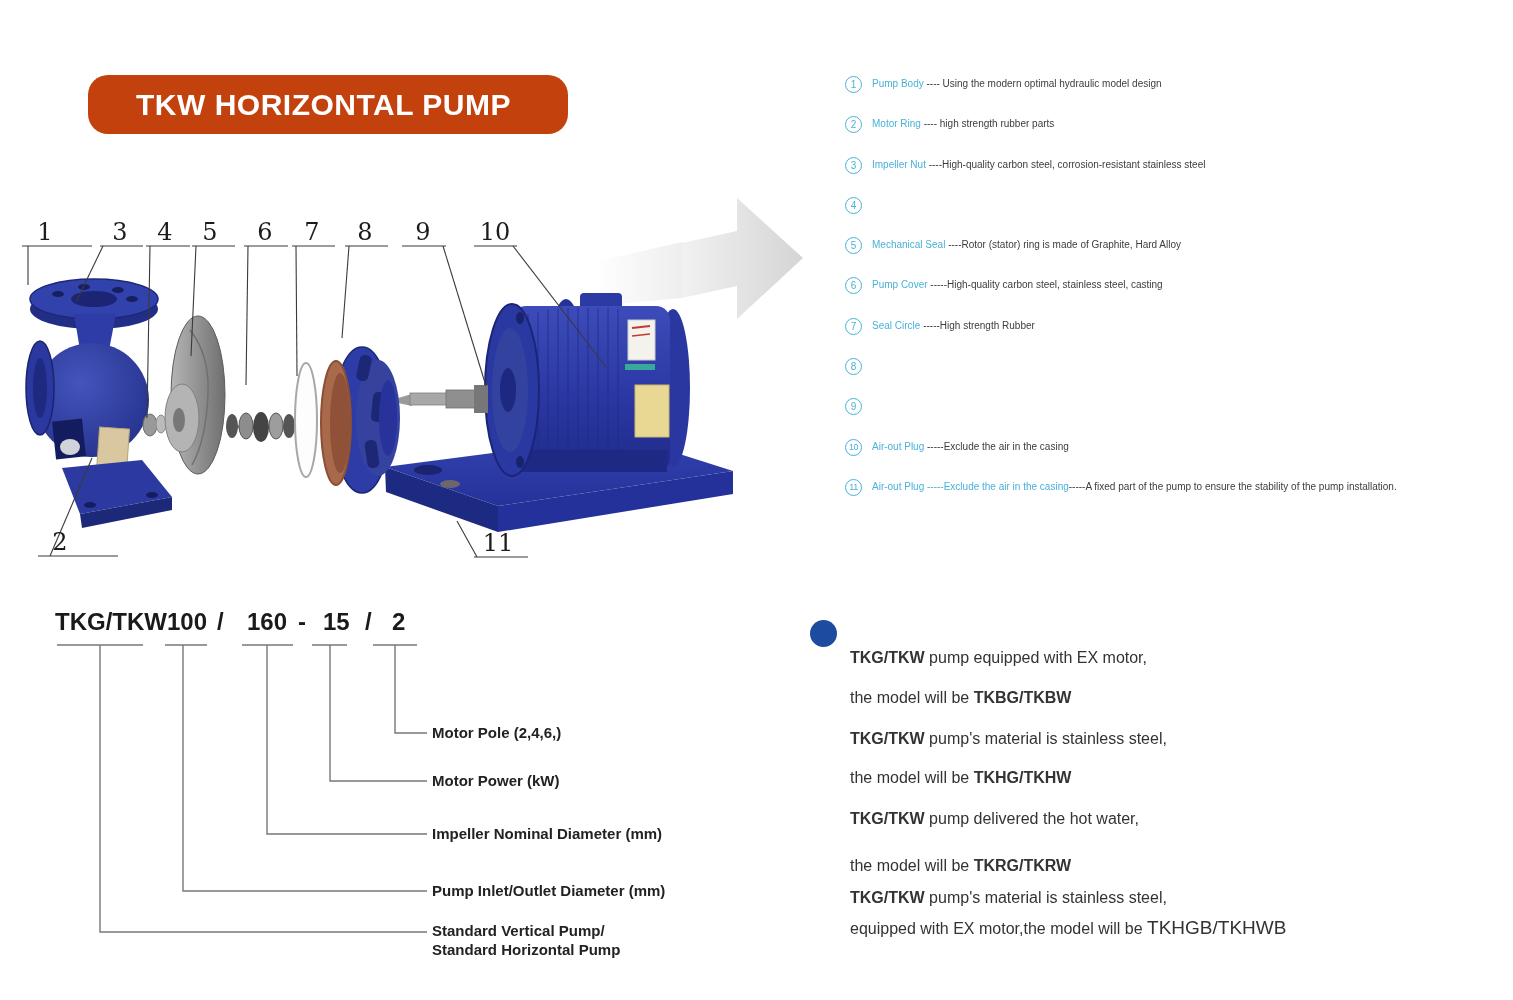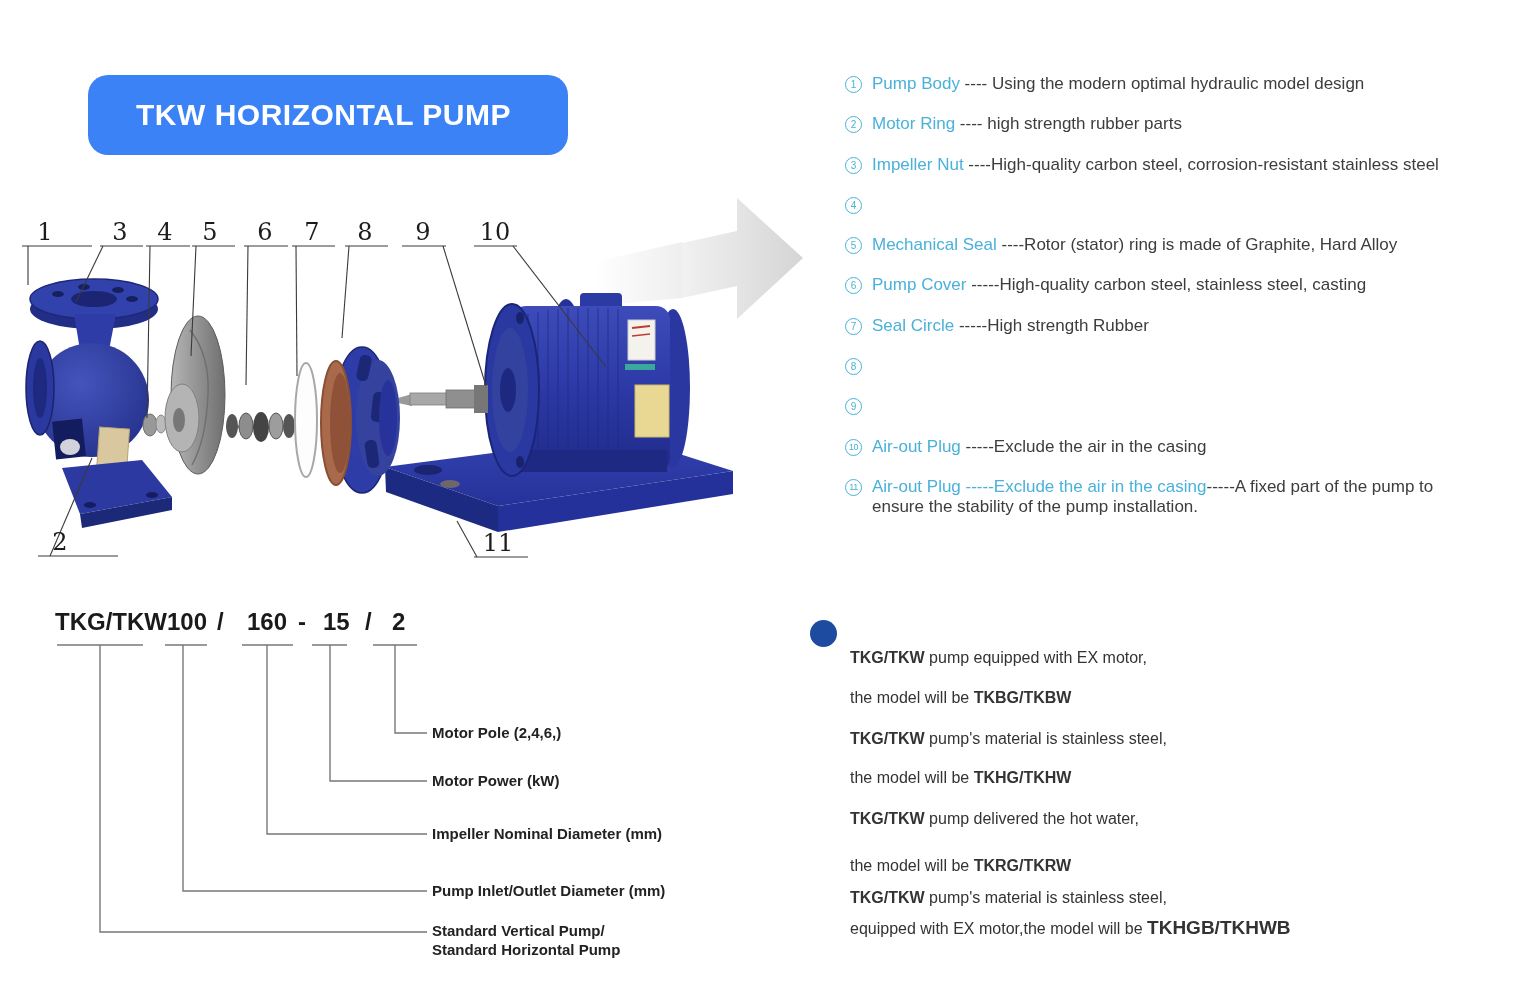--- a/index.html
+++ b/index.html
@@ -1,46 +1,46 @@
 <!DOCTYPE html>
 <html><head>
 <meta charset="utf-8">
 <style>
   * { margin:0; padding:0; box-sizing:border-box; }
   body { background:#ffffff; font-family:"Liberation Sans", sans-serif; }
   #page { position:relative; width:1513px; height:1000px; background:#ffffff; overflow:hidden; }
 
   
-  .banner { position:absolute; left:88px; top:75px; width:480px; height:80px;
-            background:#3b82f6; border-radius:20px; display:flex; align-items:center;
+  .banner { position:absolute; left:88px; top:75px; width:480px; height:59px;
+            background:#c2410c; border-radius:20px; display:flex; align-items:center;
             padding-left:48px; }
   .banner-text { color:#ffffff; font-size:30px; font-weight:bold; letter-spacing:0.5px;
                  font-family:"Liberation Sans", sans-serif; }
 
   
   .parts-list { position:absolute; left:845px; top:74px; width:660px; }
   .pl-row { display:flex; align-items:flex-start; height:40.3px; }
   .pl-row.last { height:auto; }
   .pl-num { flex:0 0 auto; width:17px; height:17px; border:1px solid #49b2d8; border-radius:50%;
             color:#49b2d8; font-size:10px; line-height:15px; text-align:center;
             margin-right:10px; margin-top:2px; }
   .pl-num.wide { font-size:9px; letter-spacing:-0.5px; }
-  .pl-text { font-size:17px; color:#3d3d3d; line-height:20px; max-width:600px; }
+  .pl-text { font-size:10px; color:#3d3d3d; line-height:20px; max-width:600px; }
   .pl-name { color:#4ab1d9; }
 
   
   .bullet { position:absolute; left:810px; top:620px; width:27px; height:27px;
             border-radius:50%; background:#1c4ba0; }
   .variants { position:absolute; left:850px; top:622px; width:640px; }
   .vr { position:absolute; left:0; white-space:nowrap; font-size:16px; color:#333333;margin-top:27px; }
   .vr1{top:0px}.vr2{top:40px}.vr3{top:81px}.vr4{top:120px}
   .vr5{top:161px}.vr6{top:208px}.vr7{top:240px}.vr8{top:268px}
   .vt-b { font-weight:bold; }
   .vt-c { font-weight:bold; }
-  .vt-cl { font-weight:bold; font-size:19px; }
+  .vt-cl { font-weight:normal; font-size:19px; }
 
   svg text { font-family:"Liberation Sans", sans-serif; }
   svg .callout-num { font-family:"DejaVu Serif", serif; font-size:24px; fill:#1c1c1c; }
   svg .mc-head { font-size:24px; font-weight:bold; fill:#1a1a1a; }
   svg .mc-label { font-size:15px; font-weight:600; fill:#222222; }
 </style>
 </head>
 <body>
 
 <div id="page">

